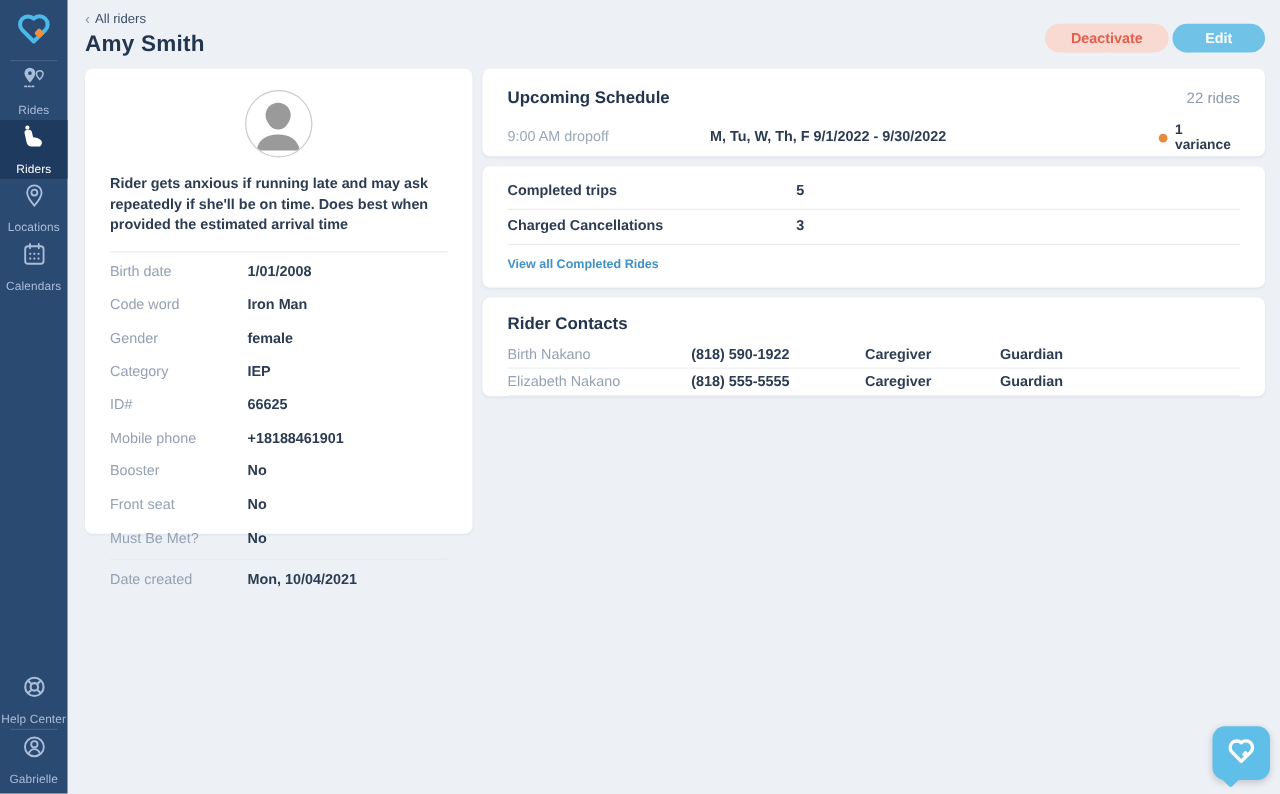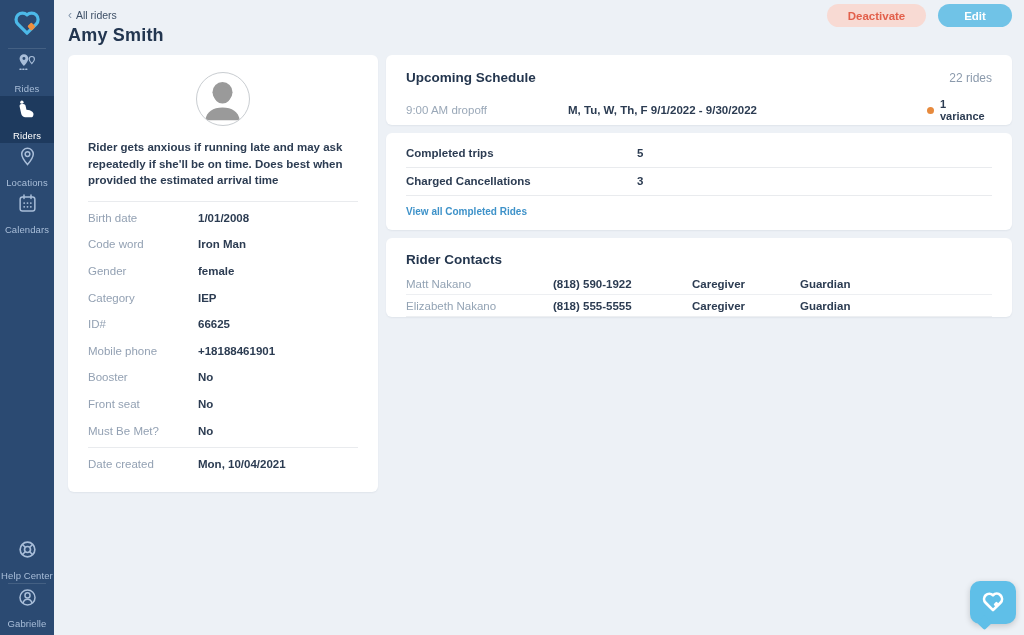--- a/index.html
+++ b/index.html
@@ -25,30 +25,30 @@
   .nav-item.active{background:#1E3A5E;color:#FFFFFF;}
   .nav-item svg{display:block;}
   .side-spacer{flex:1;}
   .side-footer{padding-bottom:4px;}
   
   .main{flex:1;padding:0 12px 0 14px;position:relative;box-sizing:border-box;}
   header{height:55px;position:relative;padding-top:9px;box-sizing:border-box;}
   .breadcrumb{font-size:10.5px;color:#3D4F66;display:flex;align-items:center;gap:4px;cursor:pointer;width:max-content;}
   .breadcrumb .chev{color:#8698AD;font-size:12px;line-height:10px;}
   .page-title{margin:4px 0 0;font-size:18px;font-weight:700;color:#233650;letter-spacing:.2px;}
-  .header-buttons{position:absolute;top:4px;right:0;display:flex;gap:12px;justify-content:center;}
+  .header-buttons{position:absolute;top:19px;right:0;display:flex;gap:3px;justify-content:center;}
   .btn{height:23px;border:none;border-radius:12px;font-size:11.5px;font-weight:700;
        font-family:inherit;cursor:pointer;display:flex;align-items:center;justify-content:center;}
   .btn-deactivate{background:#F8DAD3;color:#E2604B;width:99px;}
   .btn-edit{background:#70C3E7;color:#FFFFFF;width:74px;}
   
   .content{display:flex;gap:8px;}
   .card{background:#FFFFFF;border-radius:6px;box-shadow:0 1px 2px rgba(16,36,60,.06);box-sizing:border-box;}
   
-  .profile-card{width:310px;height:437px;padding:16px 20px;flex-shrink:0;}
+  .profile-card{width:310px;height:372px;padding:16px 20px;flex-shrink:0;}
   .avatar{width:54px;height:54px;margin:1px auto 0;border-radius:50%;
           border:1.5px solid #C9CDD1;overflow:hidden;background:#FFFFFF;box-sizing:border-box;}
   .description{margin-top:13px;font-size:11.5px;font-weight:700;color:#2C3C52;line-height:1.45;}
   .divider{border:none;border-top:1px solid #E9EBEE;margin:10px 0 3px;}
   .field-row{display:grid;grid-template-columns:110px 1fr;align-items:center;padding:7.3px 0;font-size:11.5px;}
   .field-label{color:#93A1B3;}
   .field-value{color:#2C3C52;font-weight:700;}
   
   .right-col{flex:1;display:flex;flex-direction:column;gap:8px;}
   .card-head{display:flex;justify-content:space-between;align-items:baseline;}
@@ -273,21 +273,21 @@
           <span class="stat-value">3</span>
         </div>
         <hr class="rule" style="margin:0">
         <a class="link">View all Completed Rides</a>
       </section>
 
       <section class="card contacts-card">
         <span class="card-title">Rider Contacts</span>
         <div class="contact-rows">
           <div class="contact-row">
-            <span class="c-name">Matt Nakano</span>
+            <span class="c-name">Birth Nakano</span>
             <span class="c-phone">(818) 590-1922</span>
             <span class="c-role">Caregiver</span>
             <span class="c-type">Guardian</span>
           </div>
           <div class="contact-row">
             <span class="c-name">Elizabeth Nakano</span>
             <span class="c-phone">(818) 555-5555</span>
             <span class="c-role">Caregiver</span>
             <span class="c-type">Guardian</span>
           </div>

